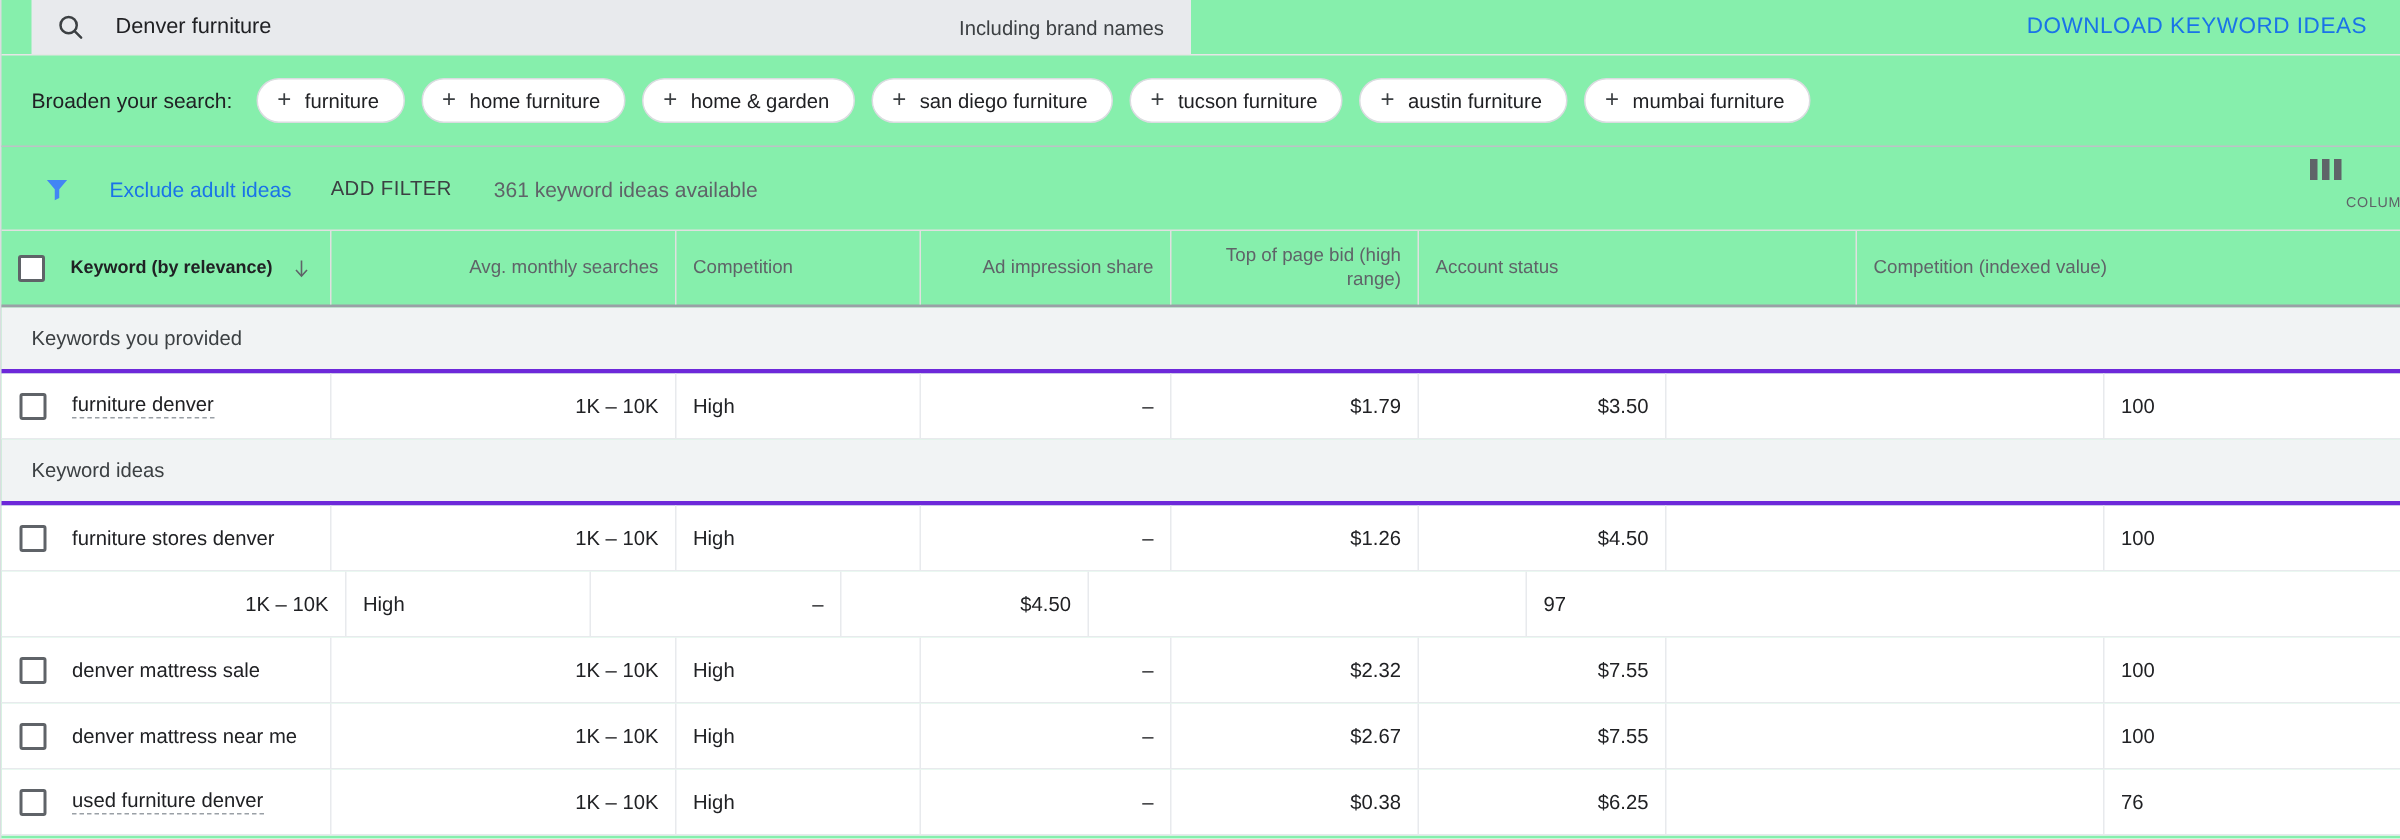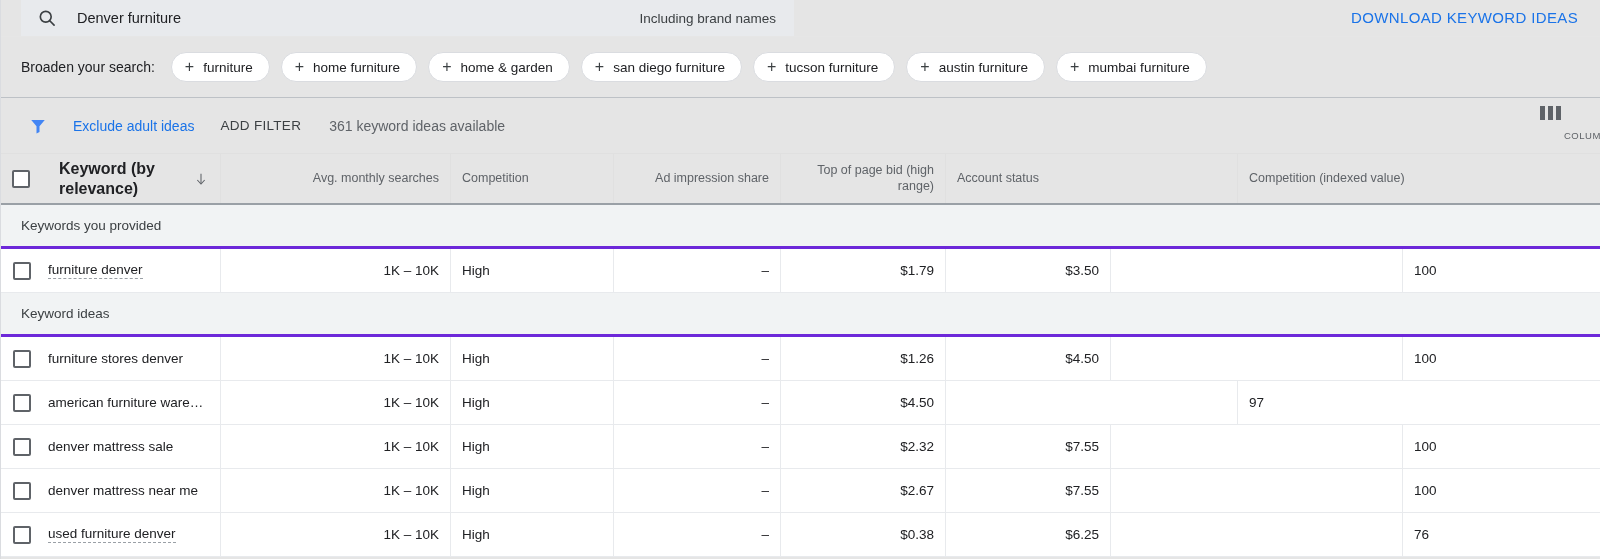--- a/index.html
+++ b/index.html
@@ -14,21 +14,21 @@
     font-family: "Liberation Sans", sans-serif;
     color: #202124;
     -webkit-font-smoothing: antialiased;
   }
   .page {
     position: relative;
     width: 1600px;
     height: 559px;
     box-sizing: border-box;
     border-left: 1px solid #dadce0;
-    background: #e5e5e5;
+    background: #86efac;
   }
 
   
   .searchbar-row {
     height: 36px;
     position: relative;
   }
   .searchbox {
     position: absolute;
     left: 20px;
@@ -196,22 +196,21 @@
     border-right: 1px solid #e0e0e0;
     padding: 0 11px;
     overflow: hidden;
     line-height: 1.25;
   }
   .th.num { justify-content: flex-end; text-align: right; }
   .th.last { border-right: none; }
   .th-keyword {
     color: #202124;
     font-weight: bold;
-    font-size: 16px;
-    margin-left: 12px;
+    font-size: 12px;
   }
 
   .col-kw      { width: 220px; }
   .col-vol     { width: 230px; }
   .col-comp    { width: 163px; }
   .col-imp     { width: 167px; }
   .col-bidlow  { width: 165px; }
   .col-bidhigh { width: 165px; }
   .col-acct    { width: 292px; }
   .col-compidx { width: 198px; }
@@ -392,24 +391,20 @@
       <div class="td col-vol num">1K – 10K</div>
       <div class="td col-comp">High</div>
       <div class="td col-imp num">–</div>
       <div class="td col-bidlow num">$1.26</div>
       <div class="td col-bidhigh num">$4.50</div>
       <div class="td col-acct"></div>
       <div class="td col-compidx last">100</div>
     </div>
 
     <div class="tr">
-      <div class="td col-kw kw">
-        <span class="cb"></span>
-        <span class="kw-text">american furniture ware…</span>
-      </div>
       <div class="td col-vol num">1K – 10K</div>
       <div class="td col-comp">High</div>
       <div class="td col-imp num">–</div>
       <div class="td col-bidhigh num">$4.50</div>
       <div class="td col-acct"></div>
       <div class="td col-compidx last">97</div>
     </div>
 
     <div class="tr">
       <div class="td col-kw kw">

